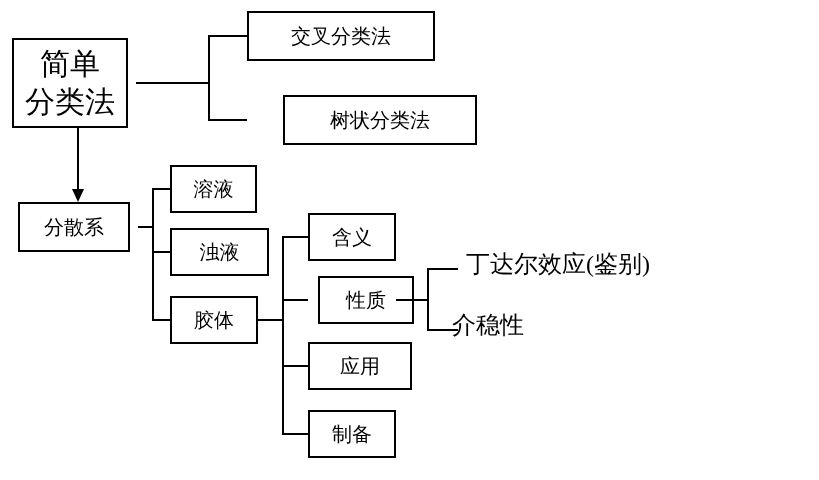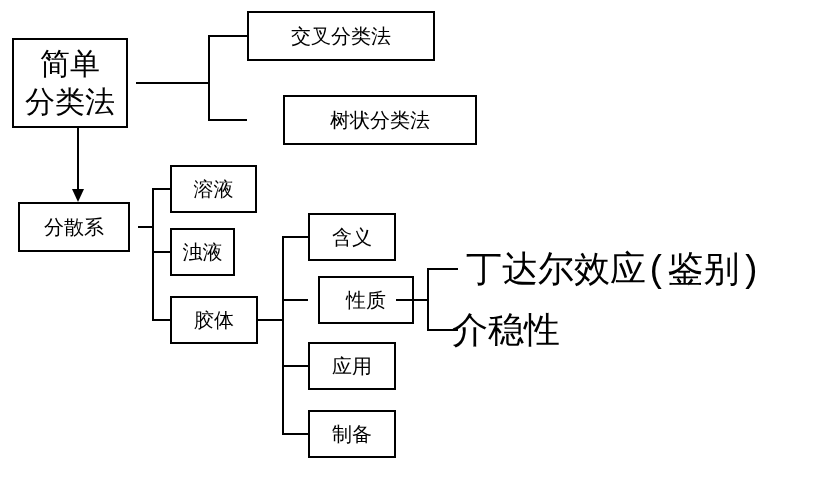--- a/index.html
+++ b/index.html
@@ -32,24 +32,23 @@
     flex-direction: column;
     font-size: 30px;
     line-height: 38px;
   }
   .hline, .vline {
     position: absolute;
     background: var(--line-color, #000000);
   }
   .freetext {
     position: absolute;
-    font-size: 36px;
+    font-size: 24px;
     line-height: 1.2;
     white-space: nowrap;
-    font-family: Liberation Mono, monospace;
   }
   .arrowhead {
     position: absolute;
     width: 0;
     height: 0;
     border-left: 6px solid transparent;
     border-right: 6px solid transparent;
     border-top: 13px solid var(--line-color, #000000);
   }
 </style>
@@ -86,21 +85,21 @@
   <div class="hline" style="left:138px; top:226px; width:15px; height:2px;"></div>
   <div class="vline" style="left:152px; top:188px; width:2px; height:133px;"></div>
   <div class="hline" style="left:154px; top:188px; width:16px; height:2px;"></div>
   <div class="hline" style="left:154px; top:251px; width:16px; height:2px;"></div>
   <div class="hline" style="left:154px; top:319px; width:16px; height:2px;"></div>
 
   <div class="box" style="left:170px; top:165px; width:87px; height:48px;">
     <span>溶液</span>
   </div>
 
-  <div class="box" style="left:170px; top:228px; width:65px; height:48px;">
+  <div class="box" style="left:170px; top:228px; width:99px; height:48px;">
     <span>浊液</span>
   </div>
 
   <div class="box" style="left:170px; top:296px; width:88px; height:48px;">
     <span>胶体</span>
   </div>
 
   <div class="hline" style="left:258px; top:319px; width:24px; height:2px;"></div>
   <div class="vline" style="left:282px; top:236px; width:2px; height:199px;"></div>
   <div class="hline" style="left:284px; top:236px; width:24px; height:2px;"></div>
@@ -109,21 +108,21 @@
   <div class="hline" style="left:284px; top:433px; width:24px; height:2px;"></div>
 
   <div class="box" style="left:308px; top:213px; width:88px; height:48px;">
     <span>含义</span>
   </div>
 
   <div class="box" style="left:318px; top:276px; width:96px; height:48px;">
     <span>性质</span>
   </div>
 
-  <div class="box" style="left:308px; top:342px; width:88px; height:48px;">
+  <div class="box" style="left:308px; top:342px; width:104px; height:48px;">
     <span>应用</span>
   </div>
 
   <div class="box" style="left:308px; top:410px; width:88px; height:48px;text-align:center;">
     <span>制备</span>
   </div>
 
   <div class="hline" style="left:396px; top:299px; width:31px; height:2px;"></div>
   <div class="vline" style="left:427px; top:268px; width:2px; height:63px;"></div>
   <div class="hline" style="left:429px; top:268px; width:29px; height:2px;"></div>

